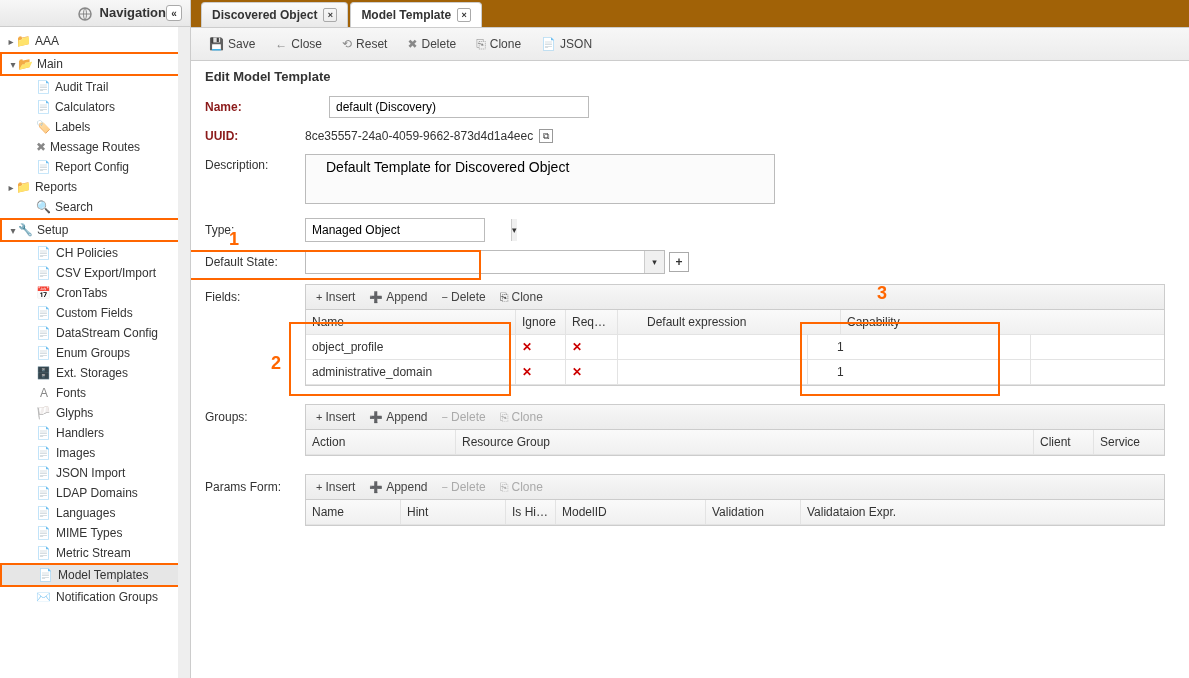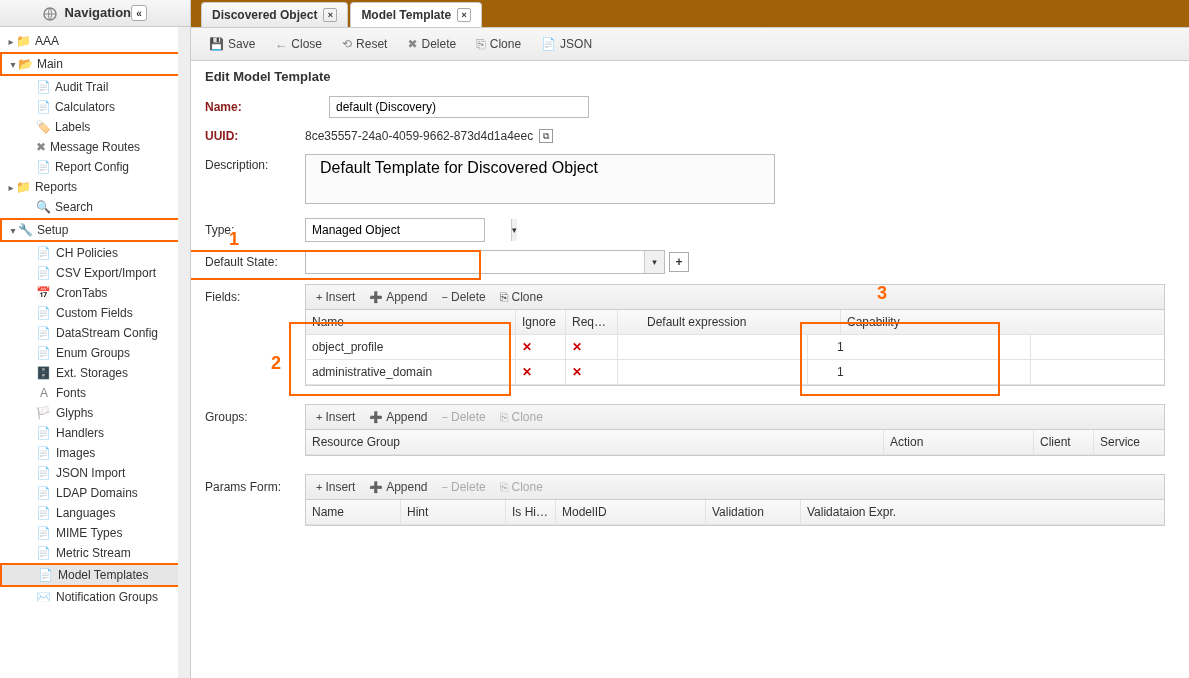--- a/index.html
+++ b/index.html
@@ -1,19 +1,19 @@
 <!DOCTYPE html>
 <html><head>
 <meta charset="utf-8">
 <style>
 * { box-sizing: border-box; margin: 0; padding: 0; font-family: Arial, Helvetica, sans-serif; }
 body { background: #efefef; font-size: 12px; color: #333; }
 .app { display: flex; height: 678px; width: 1189px; }
 .sidebar { width: 191px; background: #efefef; border-right: 1px solid #ccc; display: flex; flex-direction: column; }
-.sidebar-header { display: flex; align-items: center; justify-content: center; padding: 5px 8px; background: linear-gradient(#f7f7f7,#e8e8e8); border-bottom: 1px solid #ccc; font-weight: bold; font-size: 13px; }
+.sidebar-header { display: flex; align-items: center; justify-content: flex-end; padding: 5px 8px; background: linear-gradient(#f7f7f7,#e8e8e8); border-bottom: 1px solid #ccc; font-weight: bold; font-size: 13px; }
 .nav-icon { width: 14px; height: 14px; display:inline-block; margin-right:4px; vertical-align:middle;}
 .collapse-btn { width: 16px; height: 16px; border:1px solid #aaa; border-radius:3px; background:#fff; font-size:10px; display:flex; align-items:center; justify-content:center;}
 .tree { flex:1; overflow:auto; padding: 4px 0; background:#fff; position:relative;}
 .tree-scroll { position:absolute; right:0; top:0; bottom:0; width:12px; background:#eee;}
 .tree-item { display:flex; align-items:center; padding: 3px 4px 3px; cursor:pointer; white-space:nowrap;}
 .tree-item.selected { background:#e6e6e6;}
 .tree-indent-0 { padding-left: 6px;}
 .tree-indent-1 { padding-left: 26px;}
 .tree-caret { width:10px; font-size:10px; color:#666; display:inline-block; text-align:center;}
 .icon-folder { color:#f6b73c; }
@@ -34,21 +34,21 @@
 .form-label { width:100px; font-size:12px;}
 .form-label.required { font-weight:bold; color:#8b1a1a;}
 .text-input { border:1px solid #bbb; padding:3px 6px; width:260px; font-size:12px; background:#fff;margin-left:24px;}
 .combo { display:flex; border:1px solid #bbb; height:24px; width:180px;gap:38px;}
 .combo input { border:none; flex:1; padding:3px 6px; font-size:12px; outline:none;}
 .combo .arrow { width:20px; background:#f0f0f0; border-left:1px solid #ccc; display:flex; align-items:center; justify-content:center; font-size:9px;}
 .combo.wide { width:360px;}
 .plus-btn { width:20px; height:20px; border:1px solid #aaa; margin-left:4px; display:flex; align-items:center; justify-content:center; font-weight:bold;}
 .uuid-txt { display:inline-flex; align-items:center;}
 .copy-ic { width:14px; height:14px; margin-left:6px; display:inline-flex; align-items:center; justify-content:center; border:1px solid #999; font-size:9px;}
-.desc-input { border:1px solid #bbb; padding:4px 14px; width:470px; height:50px; font-size:16px; resize:none; background:#fbfbfb;}
+.desc-input { border:1px solid #bbb; padding:4px 20px; width:470px; height:50px; font-size:14px; resize:none; background:#fbfbfb;}
 .grid-wrap { margin-left:108px; margin-bottom:12px; border:1px solid #ccc;}
 .grid-toolbar { display:flex; background:linear-gradient(#f7f7f7,#ececec); border-bottom:1px solid #ccc; padding:3px 4px;}
 .gbtn { display:flex; align-items:center; padding:2px 6px; color:#444; margin-right:2px;}
 .gbtn.disabled { color:#aaa;}
 .gicon { margin-right:3px; font-size:11px;}
 .grid-head, .grid-row { display:flex; border-bottom:1px solid #e3e3e3;}
 .grid-head { background:linear-gradient(#fafafa,#f0f0f0); font-weight:normal;}
 .gc { padding:5px 6px; border-right:1px solid #e3e3e3; font-size:12px; overflow:hidden; text-overflow:ellipsis; white-space:nowrap;}
 .gc:last-child { border-right:none;}
 .x-mark { color:#cc0000; font-weight:bold;}
@@ -398,22 +398,22 @@
             <div class="gbtn disabled">
                 <span class="gicon">−</span>
                 <span>Delete</span>
               </div>
             <div class="gbtn disabled">
                 <span class="gicon">⎘</span>
                 <span>Clone</span>
               </div>
           </div>
           <div class="grid-head">
+            <div class="gc gg-act">Action</div>
             <div class="gc gg-rg">Resource Group</div>
-            <div class="gc gg-act">Action</div>
             <div class="gc gg-cli">Client</div>
             <div class="gc gg-svc">Service</div>
           </div>
         </div>
       </div>
 
       <div class="section-row">
         <span class="section-label">Params Form:</span>
         <div class="grid-wrap" style="margin-left:0; flex:1; max-width:860px;">
           <div class="grid-toolbar">

